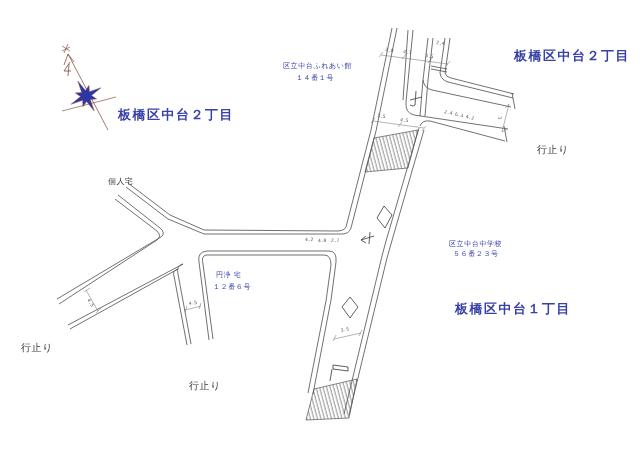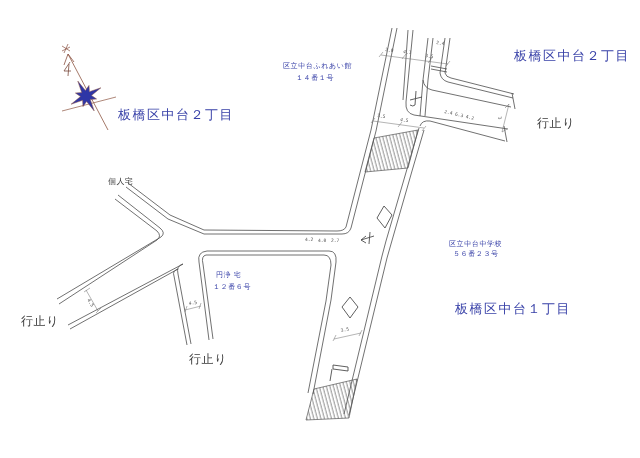--- a/index.html
+++ b/index.html
@@ -1,22 +1,22 @@
 <!DOCTYPE html>
 <html><head>
 <meta charset="utf-8">
 <style>
   html,body{margin:0;padding:0;background:#fff;}
   .stage{position:relative;width:640px;height:458px;background:#ffffff;overflow:hidden;
          font-family:"Liberation Sans","DejaVu Sans",sans-serif;}
   .stage svg{position:absolute;left:0;top:0;}
   .map-label{position:absolute;white-space:nowrap;line-height:1;}
-  .lbl-district{font-size:13px;letter-spacing:1.5px;color:#3841a8;font-weight:400;}
+  .lbl-district{font-size:13px;letter-spacing:1.5px;color:#3841a8;font-weight:700;}
   .lbl-place{font-size:7px;letter-spacing:0.6px;color:#3841a8;}
-  .lbl-black{font-size:12px;letter-spacing:0.6px;color:#3a3a3a;}
+  .lbl-black{font-size:10px;letter-spacing:0.6px;color:#3a3a3a;margin-top:28px;}
   .lbl-black-sm{font-size:8px;letter-spacing:0.4px;color:#3a3a3a;}
   path,line,polygon,polyline{vector-effect:non-scaling-stroke;}
 </style>
 </head>
 <body>
 
 <div class="stage">
 
   <svg width="640" height="458" viewBox="0 0 640 458">
     <defs>

